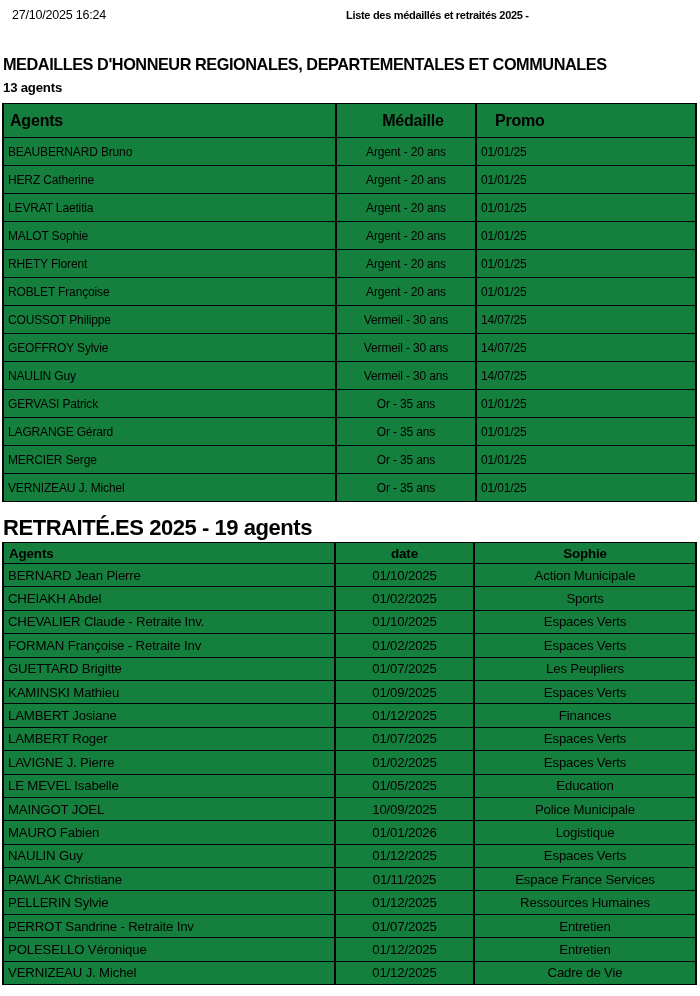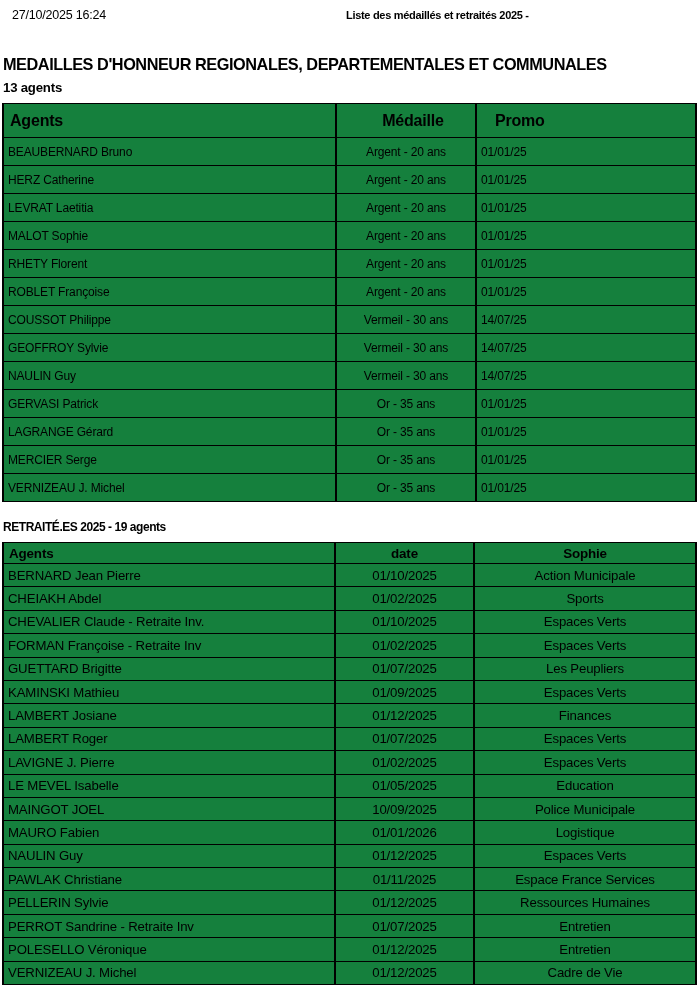--- a/index.html
+++ b/index.html
@@ -66,21 +66,21 @@
   .section-sub {
     position: absolute;
     left: 3px;
     font-size: 13.2px;
     font-weight: bold;
     letter-spacing: -0.2px;
     white-space: nowrap;
     line-height: 16px;
   }
   #sec1-count { top: 80px; }
-  #sec2-title { top: 518px; font-size: 12px; }
+  #sec2-title { top: 518px; font-size: 22px; }
 
   
   table.grid {
     position: absolute;
     border-collapse: collapse;
     table-layout: fixed;
     background: #15803d;
   }
   table.grid td, table.grid th {
     border-top: 1px solid #000;

